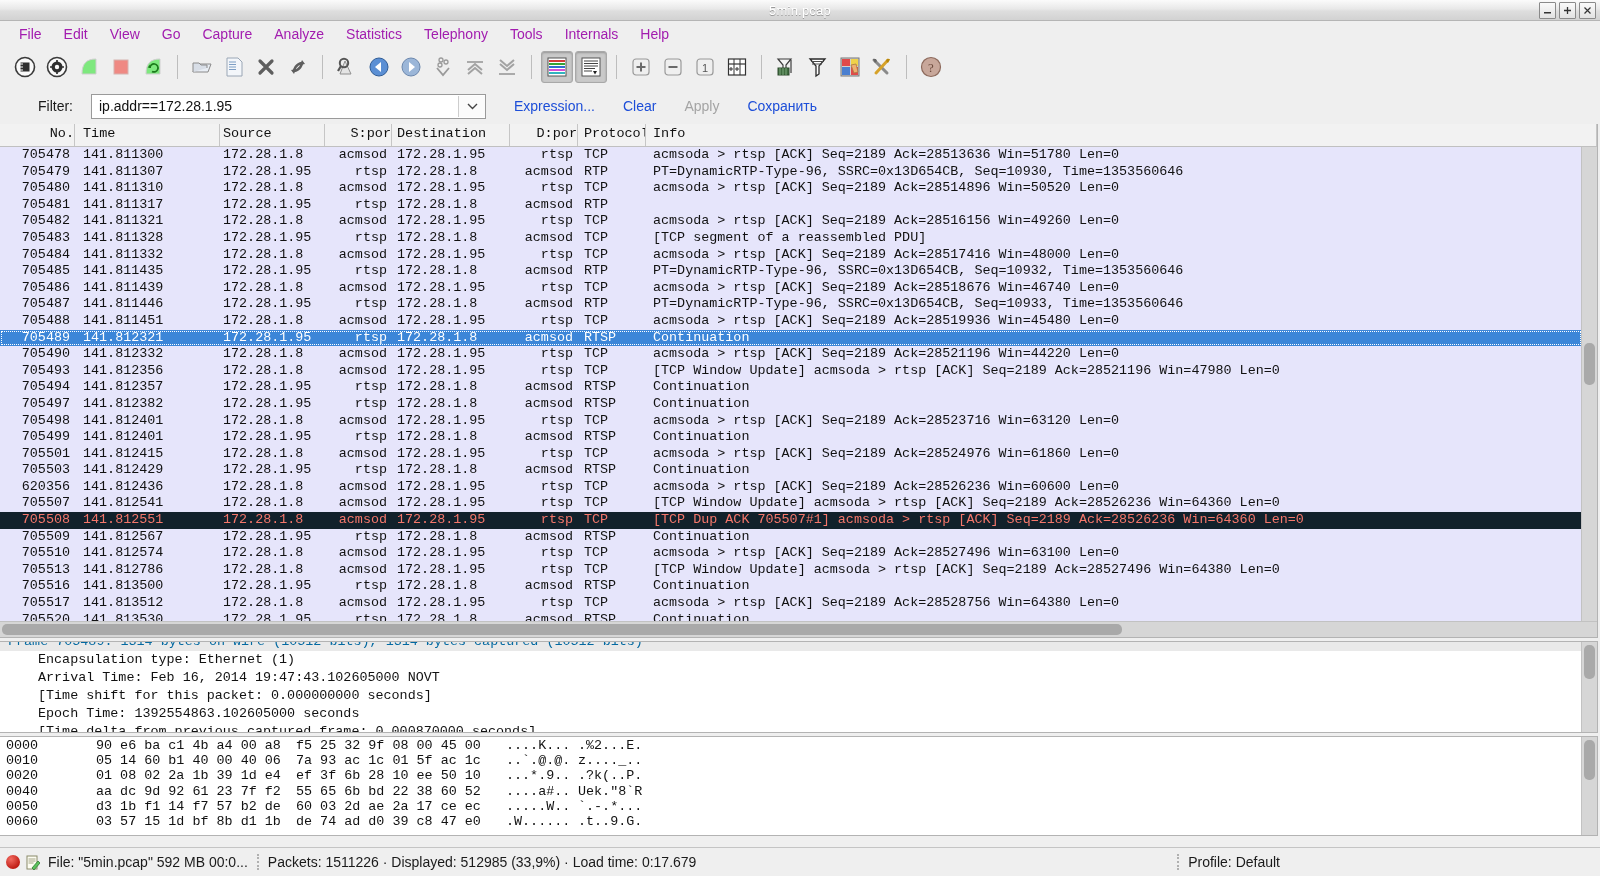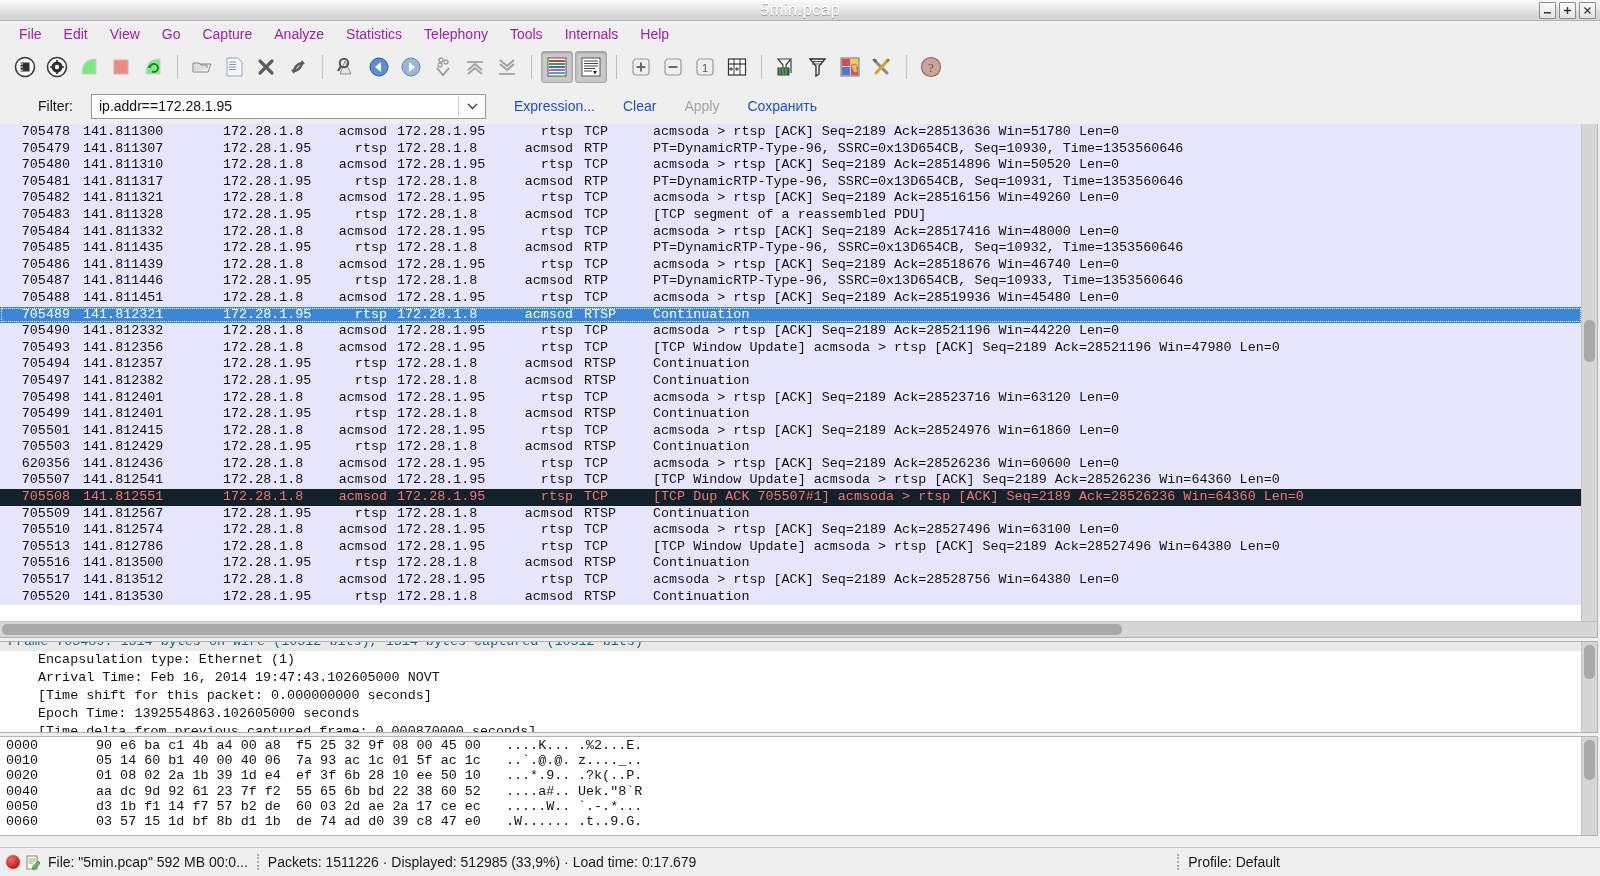--- a/index.html
+++ b/index.html
@@ -24,21 +24,21 @@
     height: 20px;
     background: linear-gradient(to bottom, #fbfbfb 0%, #e8e8e8 45%, #dedede 55%, #d2d2d2 100%);
     border-bottom: 1px solid #b5b5b5;
     display: flex;
     align-items: center;
     justify-content: center;
     position: relative;
     flex: 0 0 auto;
   }
   .titlebar-text {
-    font-size: 17px;
+    font-size: 13px;
     color: #ffffff;
     text-shadow: 0 1px 0 #999;
     font-weight: normal;
     letter-spacing: 0.2px;
   }
   .win-btns {
     position: absolute;
     right: 4px; top: 2px;
     display: flex;
     gap: 3px;
@@ -586,20 +586,30 @@
     </div>
     <span class="filter-btn">Expression...</span>
     <span class="filter-btn">Clear</span>
     <span class="filter-btn disabled">Apply</span>
     <span class="filter-btn">Сохранить</span>
   </div>
 
   <div class="panes">
 
     <div class="pane" id="packet-list-pane">
+      <div class="plist-header" id="plist-header">
+          <div class="hcell c-no">No.</div>
+          <div class="hcell c-time">Time</div>
+          <div class="hcell c-src">Source</div>
+          <div class="hcell c-sport">S:por</div>
+          <div class="hcell c-dst">Destination</div>
+          <div class="hcell c-dport">D:por</div>
+          <div class="hcell c-proto">Protocol</div>
+          <div class="hcell c-info">Info</div>
+        </div>
       <div class="plist-body">
         <div id="plist-rows" style="position:absolute;left:0;top:0;right:15px;">
             <div class="prow">
               <div class="c c-no">705478</div>
               <div class="c c-time">141.811300</div>
               <div class="c c-src">172.28.1.8</div>
               <div class="c c-sport">acmsod</div>
               <div class="c c-dst">172.28.1.95</div>
               <div class="c c-dport">rtsp</div>
               <div class="c c-proto">TCP</div>
@@ -626,21 +636,20 @@
               <div class="c c-info">acmsoda &gt; rtsp [ACK] Seq=2189 Ack=28514896 Win=50520 Len=0</div>
             </div>
             <div class="prow">
               <div class="c c-no">705481</div>
               <div class="c c-time">141.811317</div>
               <div class="c c-src">172.28.1.95</div>
               <div class="c c-sport">rtsp</div>
               <div class="c c-dst">172.28.1.8</div>
               <div class="c c-dport">acmsod</div>
               <div class="c c-proto">RTP</div>
-              <div class="c c-info">PT=DynamicRTP-Type-96, SSRC=0x13D654CB, Seq=10931, Time=1353560646</div>
             </div>
             <div class="prow">
               <div class="c c-no">705482</div>
               <div class="c c-time">141.811321</div>
               <div class="c c-src">172.28.1.8</div>
               <div class="c c-sport">acmsod</div>
               <div class="c c-dst">172.28.1.95</div>
               <div class="c c-dport">rtsp</div>
               <div class="c c-proto">TCP</div>
               <div class="c c-info">acmsoda &gt; rtsp [ACK] Seq=2189 Ack=28516156 Win=49260 Len=0</div>

